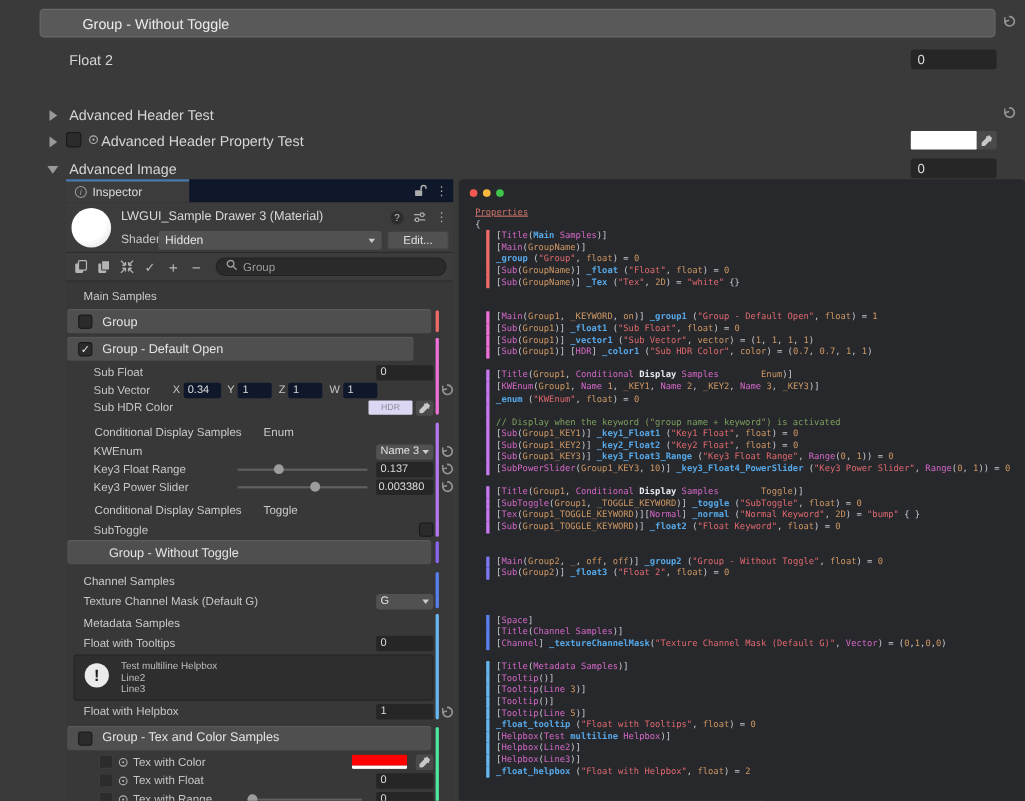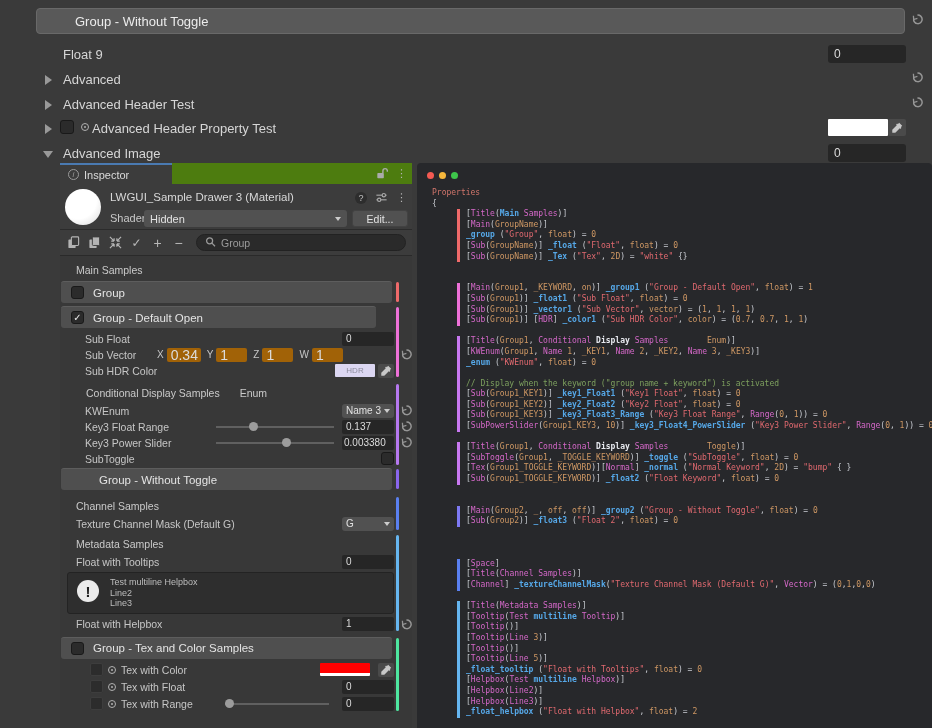--- a/index.html
+++ b/index.html
@@ -27,21 +27,21 @@
             display:inline-flex; align-items:center; justify-content:center; }
   .chkbox.checked::after { content:"✓"; color:#e8e8e8; font-size:10px; }
   .odot { display:inline-block; width:8px; height:8px; border:1px solid #b0b0b0; border-radius:50%; position:relative; }
   .odot::after { content:""; position:absolute; left:2px; top:2px; width:2px; height:2px; background:#b0b0b0; border-radius:50%; }
   .swatch-w { position:absolute; right:44px; top:0; width:60px; height:17px; border-radius:1px; }
   .eyebtn { position:absolute; right:26px; top:0; width:18px; height:17px; background:#4a4a4a;
             border-radius:2px; border:none; display:flex; align-items:center; justify-content:center; cursor:pointer; }
 
   
   #inspector { position:absolute; left:60px; top:163px; width:352px; height:565px; background:#383838; }
-  #tabbar { height:21px; background:#4d7c0f; position:relative; }
+  #tabbar { height:21px; background:#0f172a; position:relative; }
   .tab { position:absolute; left:0; top:0; width:112px; height:21px; background:#3c3c3c;
          border-top:2px solid #4a7ab2; display:flex; align-items:center; gap:5px;
          padding-left:8px; font-size:11px; color:#dadada; }
   .circle-i { width:11px; height:11px; border:1px solid #9a9a9a; border-radius:50%; color:#9a9a9a;
               font-size:8px; display:inline-flex; align-items:center; justify-content:center; font-style:italic; }
   .circle-i::after { content:"i"; }
   .kebab { background:none; border:none; color:#b4b4b4; font-size:11px; cursor:pointer; }
   .kebab::after { content:"⋮"; }
   .tab-icons { position:absolute; right:5px; top:3px; display:flex; gap:7px; align-items:center; }
 
@@ -86,21 +86,21 @@
   .prow { display:flex; align-items:center; height:15px; margin:1px 0; padding:0 18px 0 16px;
           font-size:10.5px; color:#c6c6c6; position:relative; }
   .prow.ind { padding-left:25px; }
   .plabel { flex:1; display:flex; align-items:center; gap:4px; }
   .pfield { width:52px; height:14px; background:#262626; border-radius:2px; font-size:10px;
             color:#dcdcdc; line-height:14px; padding:0 4px; flex-shrink:0; }
   .pdd { width:52px; height:14px; font-size:10px; padding:0 4px; flex-shrink:0; }
   .undo-mini { position:absolute; right:-1px; top:1px; width:14px; height:14px; background:none; border:none; cursor:pointer; }
   .vgroup { display:flex; align-items:center; gap:3px; margin-left:6px; }
   .vlabel { font-size:10px; color:#c6c6c6; }
-  .vfield { height:14px; background:#a16207; border-radius:2px; font-size:14px; color:#dcdcdc;
+  .vfield { height:14px; background:#0f172a; border-radius:2px; font-size:10px; color:#dcdcdc;
             line-height:14px; padding:0 4px; }
   .hdr-swatch { width:40px; height:13px; background:#dcd7f2; border-radius:1px; font-size:8px;
                 color:#8d8d9e; display:flex; align-items:center; justify-content:center; cursor:pointer; }
   .eyebtn-sm { width:16px; height:14px; background:#4a4a4a; border:none; border-radius:2px;
                display:flex; align-items:center; justify-content:center; margin-left:3px; cursor:pointer; }
   .slider { width:118px; height:14px; position:relative; margin-right:8px; flex-shrink:0; cursor:pointer; }
   .slider .track { position:absolute; left:0; right:0; top:6px; height:2px; background:#606060; }
   .slider .thumb { position:absolute; top:2.5px; width:9px; height:9px; border-radius:50%; background:#9c9c9c; }
   .helpbox { margin:3px 18px 3px 7px; background:#2e2e2e; border:1px solid #232323; border-radius:3px;
              min-height:36px; position:relative; padding:4px 6px 4px 42px; }
@@ -119,57 +119,49 @@
   .slider.short { width:104px; }
 
   
   #codepanel { position:absolute; left:417px; top:163px; width:515px; height:565px;
                background:#27282b; border-radius:4px 4px 0 0; padding:9px 0 0 10px;
                font-family:"DejaVu Sans Mono",monospace; overflow:hidden; }
   .lights { display:flex; gap:5px; margin-bottom:9px; }
   .light { width:7px; height:7px; border-radius:50%; }
   #code-lines { font-size:8px; line-height:10.6px; }
   .code-line { height:10.6px; white-space:pre; margin-left:5px; }
-  .code-line.barred { border-left:3px solid #888; margin-left:30px; padding-left:6px; }
+  .code-line.barred { border-left:3px solid #888; margin-left:15px; padding-left:6px; }
   .tk-p  { color:#c9ccd2; }
   .tk-k  { color:#d468c8; }
   .tk-o  { color:#cf9864; }
   .tk-bl { color:#56a8e8; font-weight:bold; }
   .tk-s  { color:#e0696f; }
   .tk-c  { color:#7da05e; }
   .tk-w  { color:#e8eaf0; font-weight:bold; }
-  .tk-o2 { color:#d0756b; }
+  .tk-o2 { color:#d0756b;text-decoration:underline; }
 </style>
 </head>
 <body>
 
 <div id="stage">
 
   <div id="top">
     <div class="hdrbar">
       <span>Group - Without Toggle</span>
     </div>
     <button class="undo-abs" style="top:13px"><svg width="13" height="13" viewBox="0 0 14 14">
           <path d="M2.6 2.9 L2.9 7.0 L6.9 5.8" fill="none" stroke="#969696" stroke-width="1.4"></path>
           <path d="M2.9 6.0 A4.6 4.6 0 1 0 6.9 2.3" fill="none" stroke="#969696" stroke-width="1.6"></path>
         </svg></button>
 
     <div class="toprow" style="top:45px">
-      <span class="tlabel">Float 9</span>
+      <span class="tlabel">Float 2</span>
       <div class="tfield">0</div>
     </div>
 
-    <div class="toprow" style="top:70px">
-      <span class="fold closed"></span>
-      <span class="tlabel">Advanced</span>
-      <button class="undo-abs" style="top:1px"><svg width="13" height="13" viewBox="0 0 14 14">
-            <path d="M2.6 2.9 L2.9 7.0 L6.9 5.8" fill="none" stroke="#969696" stroke-width="1.4"></path>
-            <path d="M2.9 6.0 A4.6 4.6 0 1 0 6.9 2.3" fill="none" stroke="#969696" stroke-width="1.6"></path>
-          </svg></button>
-    </div>
 
     <div class="toprow" style="top:119px">
       <span class="fold closed"></span>
       <span class="chkbox" style="position:absolute;left:60px;top:1px"></span>
       <span class="odot" style="position:absolute;left:81px;top:4px"></span>
       <span class="tlabel shift">Advanced Header Property Test</span>
       <div class="swatch-w" style="background-color: rgb(255, 255, 255);"></div>
       <button class="eyebtn">
           <svg width="11" height="11" viewBox="0 0 12 12">
             <path d="M7.8 0.9 L11.1 4.2 L9.6 5.7 L10.3 6.4 L9.2 7.5 L8.5 6.8 L3.6 11.7 L0.3 11.7 L0.3 8.4 L5.2 3.5 L4.5 2.8 L5.6 1.7 L6.3 2.4 Z" fill="#c8c8c8"></path>
@@ -356,20 +348,23 @@
           <div class="slider">
               <div class="track"></div>
               <div class="thumb" style="left:56%"></div>
             </div>
           <div class="pfield" style="padding:0 2px">0.003380</div>
           <button class="undo-mini"><svg width="13" height="13" viewBox="0 0 14 14">
                 <path d="M2.6 2.9 L2.9 7.0 L6.9 5.8" fill="none" stroke="#969696" stroke-width="1.4"></path>
                 <path d="M2.9 6.0 A4.6 4.6 0 1 0 6.9 2.3" fill="none" stroke="#969696" stroke-width="1.6"></path>
               </svg></button>
         </div>
+        <div class="sectitle ind" style="margin-top:4px">
+          <span>Conditional Display Samples</span><span class="suffix">Toggle</span>
+        </div>
         <div class="prow ind">
           <span class="plabel">SubToggle</span>
           <span class="chkbox" style="width:13px;height:13px"></span>
         </div>
       </div>
 
       <div class="sec">
         <div class="cbar" style="background-color: rgb(138, 102, 238);"></div>
         <div class="ghead noarrow" style="margin-right:20px">
           <span>Group - Without Toggle</span>
@@ -494,21 +489,20 @@
         <div class="code-line barred" style="border-left-color: rgb(125, 121, 243);"><span class="tk-p">[</span><span class="tk-k">Main</span><span class="tk-p">(</span><span class="tk-o">Group2</span><span class="tk-p">, </span><span class="tk-o">_</span><span class="tk-p">, </span><span class="tk-o">off</span><span class="tk-p">, </span><span class="tk-o">off</span><span class="tk-p">)] </span><span class="tk-bl">_group2 </span><span class="tk-p">(</span><span class="tk-s">"Group - Without Toggle"</span><span class="tk-p">, </span><span class="tk-o">float</span><span class="tk-p">) = </span><span class="tk-o">0</span></div>
         <div class="code-line barred" style="border-left-color: rgb(125, 121, 243);"><span class="tk-p">[</span><span class="tk-k">Sub</span><span class="tk-p">(</span><span class="tk-o">Group2</span><span class="tk-p">)] </span><span class="tk-bl">_float3 </span><span class="tk-p">(</span><span class="tk-s">"Float 2"</span><span class="tk-p">, </span><span class="tk-o">float</span><span class="tk-p">) = </span><span class="tk-o">0</span></div>
         <div class="code-line">&nbsp;</div>
         <div class="code-line">&nbsp;</div>
         <div class="code-line">&nbsp;</div>
         <div class="code-line barred" style="border-left-color: rgb(90, 128, 240);"><span class="tk-p">[</span><span class="tk-k">Space</span><span class="tk-p">]</span></div>
         <div class="code-line barred" style="border-left-color: rgb(90, 128, 240);"><span class="tk-p">[</span><span class="tk-k">Title</span><span class="tk-p">(</span><span class="tk-k">Channel Samples</span><span class="tk-p">)]</span></div>
         <div class="code-line barred" style="border-left-color: rgb(90, 128, 240);"><span class="tk-p">[</span><span class="tk-k">Channel</span><span class="tk-p">] </span><span class="tk-bl">_textureChannelMask</span><span class="tk-p">(</span><span class="tk-s">"Texture Channel Mask (Default G)"</span><span class="tk-p">, </span><span class="tk-k">Vector</span><span class="tk-p">) = (</span><span class="tk-o">0</span><span class="tk-p">,</span><span class="tk-o">1</span><span class="tk-p">,</span><span class="tk-o">0</span><span class="tk-p">,</span><span class="tk-o">0</span><span class="tk-p">)</span></div>
         <div class="code-line">&nbsp;</div>
         <div class="code-line barred" style="border-left-color: rgb(102, 182, 240);"><span class="tk-p">[</span><span class="tk-k">Title</span><span class="tk-p">(</span><span class="tk-k">Metadata Samples</span><span class="tk-p">)]</span></div>
-        <div class="code-line barred" style="border-left-color: rgb(102, 182, 240);"><span class="tk-p">[</span><span class="tk-k">Tooltip</span><span class="tk-p">(</span><span class="tk-k">Test </span><span class="tk-bl">multiline </span><span class="tk-k">Tooltip</span><span class="tk-p">)]</span></div>
         <div class="code-line barred" style="border-left-color: rgb(102, 182, 240);"><span class="tk-p">[</span><span class="tk-k">Tooltip</span><span class="tk-p">()]</span></div>
         <div class="code-line barred" style="border-left-color: rgb(102, 182, 240);"><span class="tk-p">[</span><span class="tk-k">Tooltip</span><span class="tk-p">(</span><span class="tk-k">Line </span><span class="tk-o">3</span><span class="tk-p">)]</span></div>
         <div class="code-line barred" style="border-left-color: rgb(102, 182, 240);"><span class="tk-p">[</span><span class="tk-k">Tooltip</span><span class="tk-p">()]</span></div>
         <div class="code-line barred" style="border-left-color: rgb(102, 182, 240);"><span class="tk-p">[</span><span class="tk-k">Tooltip</span><span class="tk-p">(</span><span class="tk-k">Line </span><span class="tk-o">5</span><span class="tk-p">)]</span></div>
         <div class="code-line barred" style="border-left-color: rgb(102, 182, 240);"><span class="tk-bl">_float_tooltip </span><span class="tk-p">(</span><span class="tk-s">"Float with Tooltips"</span><span class="tk-p">, </span><span class="tk-o">float</span><span class="tk-p">) = </span><span class="tk-o">0</span></div>
         <div class="code-line barred" style="border-left-color: rgb(102, 182, 240);"><span class="tk-p">[</span><span class="tk-k">Helpbox</span><span class="tk-p">(</span><span class="tk-k">Test </span><span class="tk-bl">multiline </span><span class="tk-k">Helpbox</span><span class="tk-p">)]</span></div>
         <div class="code-line barred" style="border-left-color: rgb(102, 182, 240);"><span class="tk-p">[</span><span class="tk-k">Helpbox</span><span class="tk-p">(</span><span class="tk-k">Line2</span><span class="tk-p">)]</span></div>
         <div class="code-line barred" style="border-left-color: rgb(102, 182, 240);"><span class="tk-p">[</span><span class="tk-k">Helpbox</span><span class="tk-p">(</span><span class="tk-k">Line3</span><span class="tk-p">)]</span></div>
         <div class="code-line barred" style="border-left-color: rgb(102, 182, 240);"><span class="tk-bl">_float_helpbox </span><span class="tk-p">(</span><span class="tk-s">"Float with Helpbox"</span><span class="tk-p">, </span><span class="tk-o">float</span><span class="tk-p">) = </span><span class="tk-o">2</span></div>
       </div>

